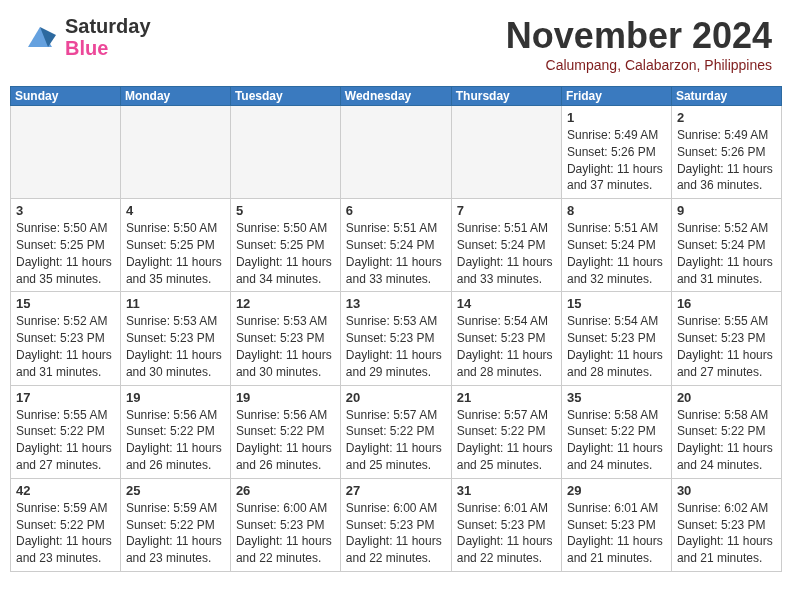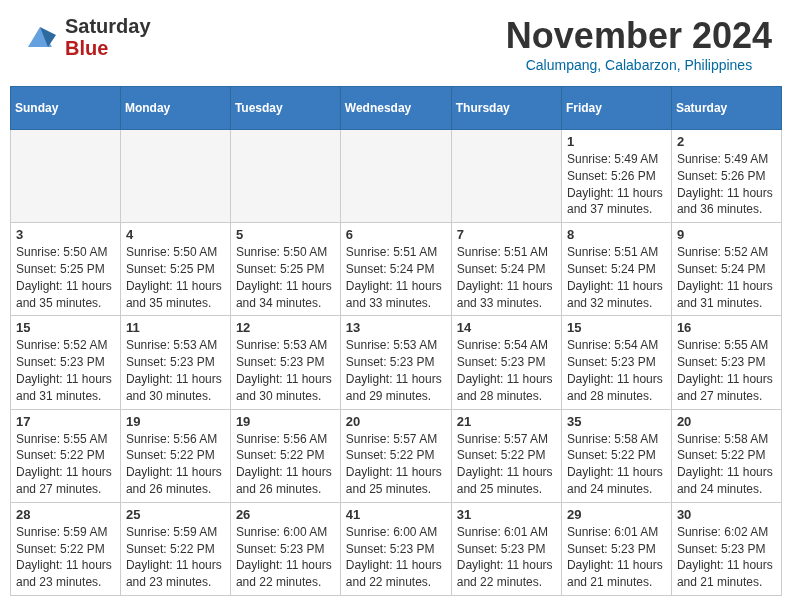--- a/index.html
+++ b/index.html
@@ -16,40 +16,40 @@
       align-items: flex-start;
       margin-bottom: 8px;
       padding: 5px 10px;
     }
     .logo-wrapper {
       display: flex;
       align-items: center;
       gap: 5px;
     }
     .title-section {
-      text-align: center;
+      text-align: right;
     }
     .month-title {
       font-size: 36px;
       font-weight: bold;
       color: #333;
     }
     .location {
       font-size: 14px;
-      color: #0369a1;
+      color: #7f1d1d;
     }
     .calendar {
       width: 100%;
       border-collapse: collapse;
       font-size: 11px;
     }
     .calendar th {
       background-color: #3a7abf;
       color: #fff;
-      padding: 14px 4px;
+      padding: 2px 4px;
       text-align: left;
       font-size: 12px;
       font-weight: bold;
       border: 1px solid #2d6aa0;
     }
     .calendar td {
       border: 1px solid #ccc;
       padding: 4px 5px;
       vertical-align: top;
       width: 113px;
@@ -76,21 +76,21 @@
 
 <div class="header">
   <div class="logo-wrapper">
     <svg width="40" height="40" viewBox="0 0 40 40">
 
       <polygon points="8,30 20,10 32,30" fill="#4a90d9" opacity="0.85"></polygon>
       <polygon points="20,10 36,18 28,30" fill="#2d6aa0"></polygon>
     </svg>
     <div>
       <div style="font-size:20px;font-weight:bold;color:#333;line-height:1.1;">Saturday</div>
-      <div style="font-size:20px;font-weight:bold;color:#b91c1c;line-height:1.1;">Blue</div>
+      <div style="font-size:20px;font-weight:bold;color:#ec4899;line-height:1.1;">Blue</div>
     </div>
   </div>
   <div class="title-section">
     <div class="month-title">November 2024</div>
     <div class="location">Calumpang, Calabarzon, Philippines</div>
   </div>
 </div>
 
 <table class="calendar">
   <thead>
@@ -205,33 +205,33 @@
           <div class="day-num">35</div>
           <div class="day-info">Sunrise: 5:58 AM<br>Sunset: 5:22 PM<br>Daylight: 11 hours and 24 minutes.</div>
         </td>
         <td>
           <div class="day-num">20</div>
           <div class="day-info">Sunrise: 5:58 AM<br>Sunset: 5:22 PM<br>Daylight: 11 hours and 24 minutes.</div>
         </td>
       </tr>
       <tr>
         <td>
-          <div class="day-num">28</div>
+          <div class="day-num">42</div>
           <div class="day-info">Sunrise: 5:59 AM<br>Sunset: 5:22 PM<br>Daylight: 11 hours and 23 minutes.</div>
         </td>
         <td>
           <div class="day-num">25</div>
           <div class="day-info">Sunrise: 5:59 AM<br>Sunset: 5:22 PM<br>Daylight: 11 hours and 23 minutes.</div>
         </td>
         <td>
           <div class="day-num">26</div>
           <div class="day-info">Sunrise: 6:00 AM<br>Sunset: 5:23 PM<br>Daylight: 11 hours and 22 minutes.</div>
         </td>
         <td>
-          <div class="day-num">41</div>
+          <div class="day-num">27</div>
           <div class="day-info">Sunrise: 6:00 AM<br>Sunset: 5:23 PM<br>Daylight: 11 hours and 22 minutes.</div>
         </td>
         <td>
           <div class="day-num">31</div>
           <div class="day-info">Sunrise: 6:01 AM<br>Sunset: 5:23 PM<br>Daylight: 11 hours and 22 minutes.</div>
         </td>
         <td>
           <div class="day-num">29</div>
           <div class="day-info">Sunrise: 6:01 AM<br>Sunset: 5:23 PM<br>Daylight: 11 hours and 21 minutes.</div>
         </td>

